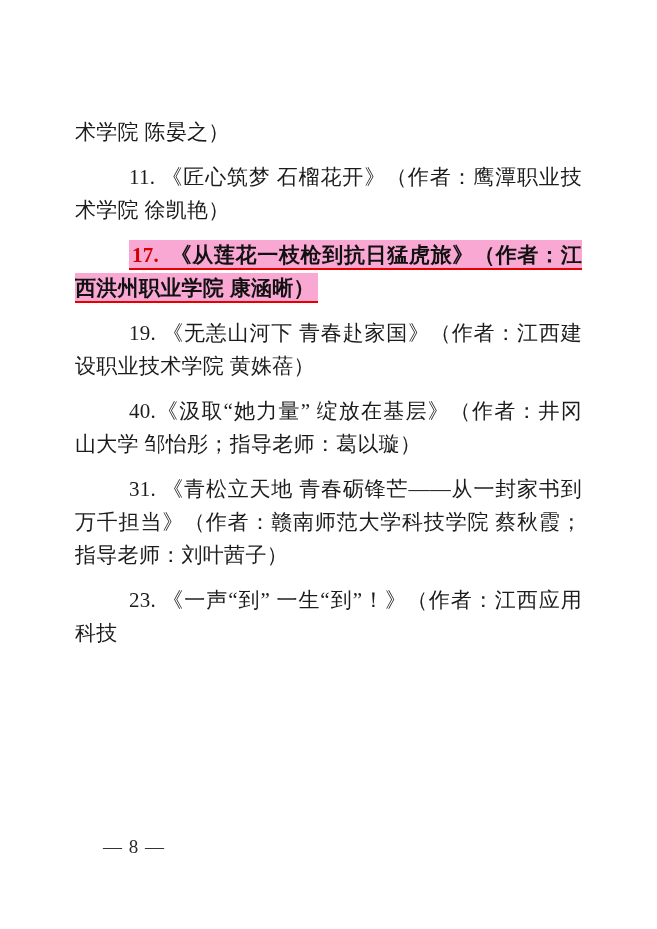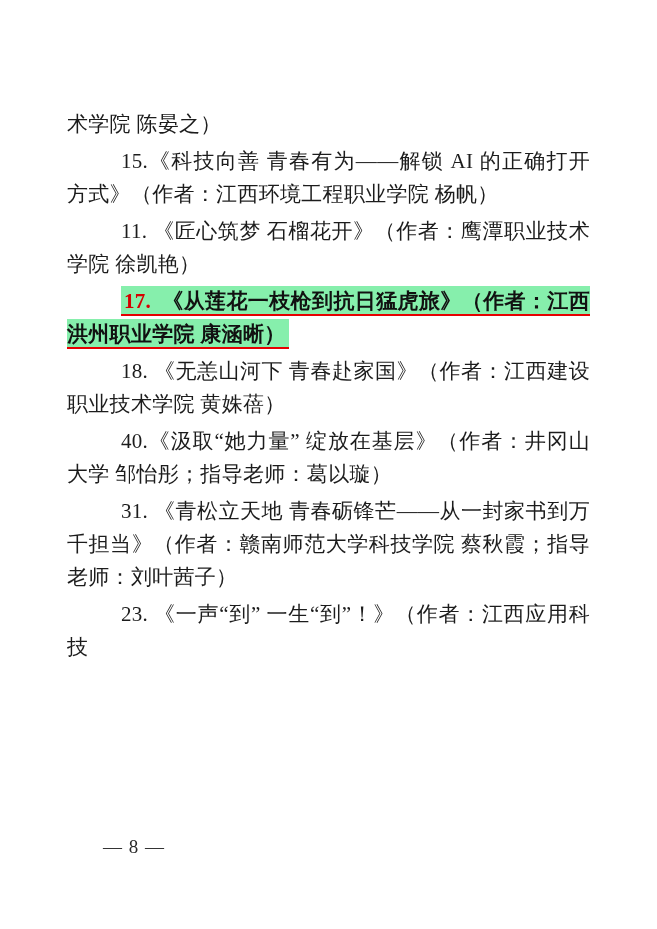--- a/index.html
+++ b/index.html
@@ -16,30 +16,30 @@
     position: absolute;
     top: 0; left: 0;
     width: 657px;
     height: 929px;
     background: #ffffff;
   }
   .doc-content {
     padding: 104px 63px 0 63px;
   }
   p.para {
-    margin: 4px;
+    margin: 12px;
     font-size: 21px;
     line-height: 33px;
     color: #1c1c1c;
     text-align: justify;
     letter-spacing: 0.3px;
   }
   p.para.indent { text-indent: 54px; }
   .hl {
-    background: #86efac;
+    background: #f9a8d4;
     border-bottom: 2px solid #e60000;
     padding: 3px 3px 1px 3px;
     font-weight: bold;
     color: #111111;
   }
   .hl-number {
     color: #d60000;
     margin-right: 11px;
   }
   .page-footer {
@@ -54,27 +54,26 @@
 </head>
 <body>
 
 <div class="doc-page">
   <div class="doc-content">
 
     <p class="para">术学院 陈晏之）</p>
 
 
 
-    <p class="para indent">15.《科技向善 青春有为——解锁 AI 的正确打开方式》（作者：江西环境工程职业学院 杨帆）</p>
 
     <p class="para indent">11. 《匠心筑梦 石榴花开》（作者：鹰潭职业技术学院 徐凯艳）</p>
 
     <p class="para indent"><span class="hl"><span class="hl-number">17.</span><span>《从莲花一枝枪到抗日猛虎旅》（作者：江西洪州职业学院 康涵晰）</span></span></p>
 
-    <p class="para indent">18. 《无恙山河下 青春赴家国》（作者：江西建设职业技术学院 黄姝蓓）</p>
+    <p class="para indent">19. 《无恙山河下 青春赴家国》（作者：江西建设职业技术学院 黄姝蓓）</p>
 
 
     <p class="para indent">40.《汲取“她力量” 绽放在基层》（作者：井冈山大学 邹怡彤；指导老师：葛以璇）</p>
 
     <p class="para indent">31. 《青松立天地 青春砺锋芒——从一封家书到万千担当》（作者：赣南师范大学科技学院 蔡秋霞；指导老师：刘叶茜子）</p>
 
 
     <p class="para indent">23. 《一声“到” 一生“到”！》（作者：江西应用科技</p>
 
   </div>

